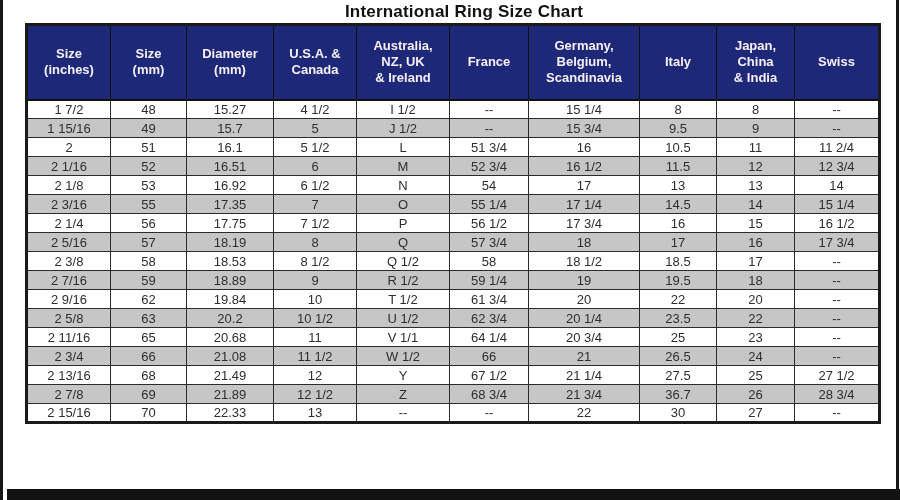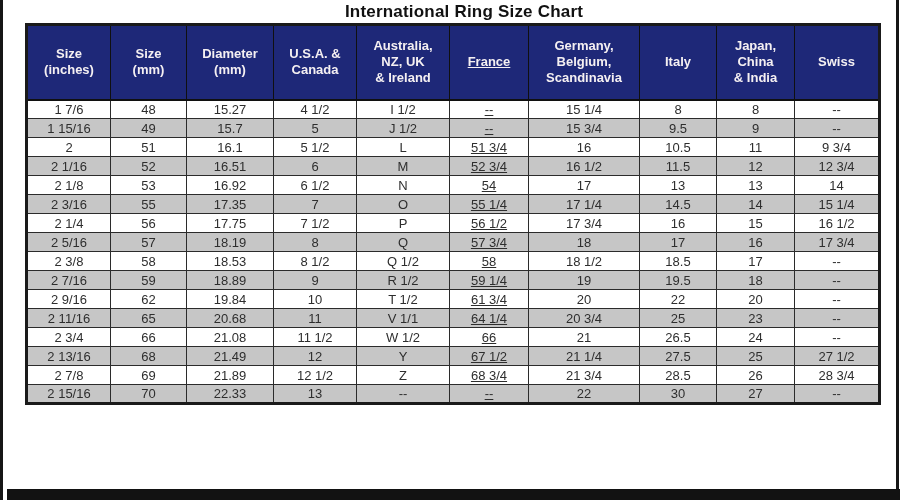--- a/index.html
+++ b/index.html
@@ -70,21 +70,21 @@
     background: #ffffff;
   }
   tbody tr:nth-child(even) td {
     background: var(--row-alt, #c6c6c6);
   }
   .c0 { width: 84px; }
   .c1 { width: 76px; }
   .c2 { width: 87px; }
   .c3 { width: 83px; }
   .c4 { width: 93px; }
-  .c5 { width: 79px; text-decoration: underline; }
+  .c5 { width: 79px; }
   .c6 { width: 111px; }
   .c7 { width: 77px; }
   .c8 { width: 78px; }
   .c9 { width: 85px; }
 </style>
 </head>
 <body>
 
 <div class="page-title">International Ring Size Chart</div>
 
@@ -113,21 +113,21 @@
 Scandinavia</th>
           <th class="c7">Italy</th>
           <th class="c8">Japan,
 China
 &amp; India</th>
           <th class="c9">Swiss</th>
         </tr>
     </thead>
     <tbody>
         <tr>
-          <td class="c0">1 7/6</td>
+          <td class="c0">1 7/2</td>
           <td class="c1">48</td>
           <td class="c2">15.27</td>
           <td class="c3">4 1/2</td>
           <td class="c4">I 1/2</td>
           <td class="c5">--</td>
           <td class="c6">15 1/4</td>
           <td class="c7">8</td>
           <td class="c8">8</td>
           <td class="c9">--</td>
         </tr>
@@ -146,21 +146,21 @@
         <tr>
           <td class="c0">2</td>
           <td class="c1">51</td>
           <td class="c2">16.1</td>
           <td class="c3">5 1/2</td>
           <td class="c4">L</td>
           <td class="c5">51 3/4</td>
           <td class="c6">16</td>
           <td class="c7">10.5</td>
           <td class="c8">11</td>
-          <td class="c9">9 3/4</td>
+          <td class="c9">11 2/4</td>
         </tr>
         <tr>
           <td class="c0">2 1/16</td>
           <td class="c1">52</td>
           <td class="c2">16.51</td>
           <td class="c3">6</td>
           <td class="c4">M</td>
           <td class="c5">52 3/4</td>
           <td class="c6">16 1/2</td>
           <td class="c7">11.5</td>
@@ -245,20 +245,32 @@
           <td class="c2">19.84</td>
           <td class="c3">10</td>
           <td class="c4">T 1/2</td>
           <td class="c5">61 3/4</td>
           <td class="c6">20</td>
           <td class="c7">22</td>
           <td class="c8">20</td>
           <td class="c9">--</td>
         </tr>
         <tr>
+          <td class="c0">2 5/8</td>
+          <td class="c1">63</td>
+          <td class="c2">20.2</td>
+          <td class="c3">10 1/2</td>
+          <td class="c4">U 1/2</td>
+          <td class="c5">62 3/4</td>
+          <td class="c6">20 1/4</td>
+          <td class="c7">23.5</td>
+          <td class="c8">22</td>
+          <td class="c9">--</td>
+        </tr>
+        <tr>
           <td class="c0">2 11/16</td>
           <td class="c1">65</td>
           <td class="c2">20.68</td>
           <td class="c3">11</td>
           <td class="c4">V 1/1</td>
           <td class="c5">64 1/4</td>
           <td class="c6">20 3/4</td>
           <td class="c7">25</td>
           <td class="c8">23</td>
           <td class="c9">--</td>
@@ -288,21 +300,21 @@
           <td class="c9">27 1/2</td>
         </tr>
         <tr>
           <td class="c0">2 7/8</td>
           <td class="c1">69</td>
           <td class="c2">21.89</td>
           <td class="c3">12 1/2</td>
           <td class="c4">Z</td>
           <td class="c5">68 3/4</td>
           <td class="c6">21 3/4</td>
-          <td class="c7">28.5</td>
+          <td class="c7">36.7</td>
           <td class="c8">26</td>
           <td class="c9">28 3/4</td>
         </tr>
         <tr>
           <td class="c0">2 15/16</td>
           <td class="c1">70</td>
           <td class="c2">22.33</td>
           <td class="c3">13</td>
           <td class="c4">--</td>
           <td class="c5">--</td>

